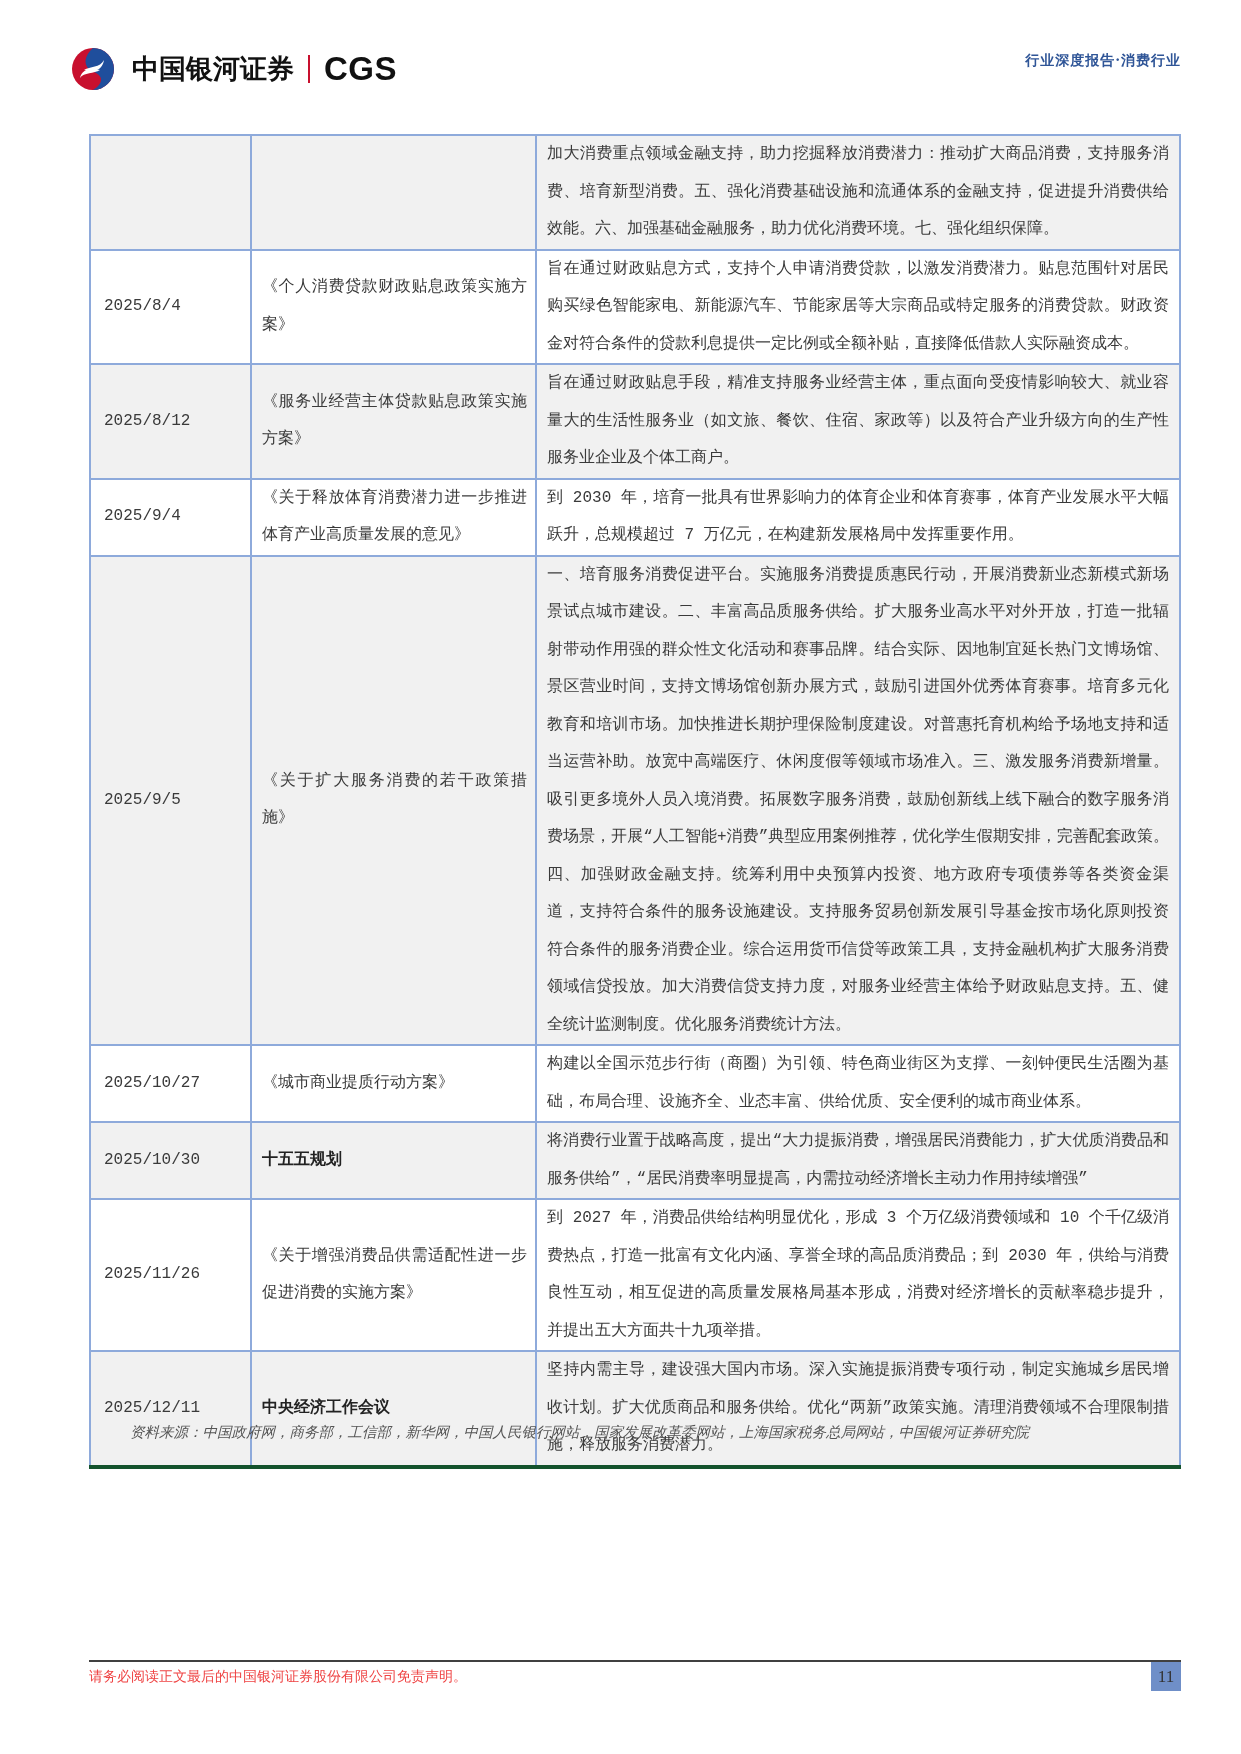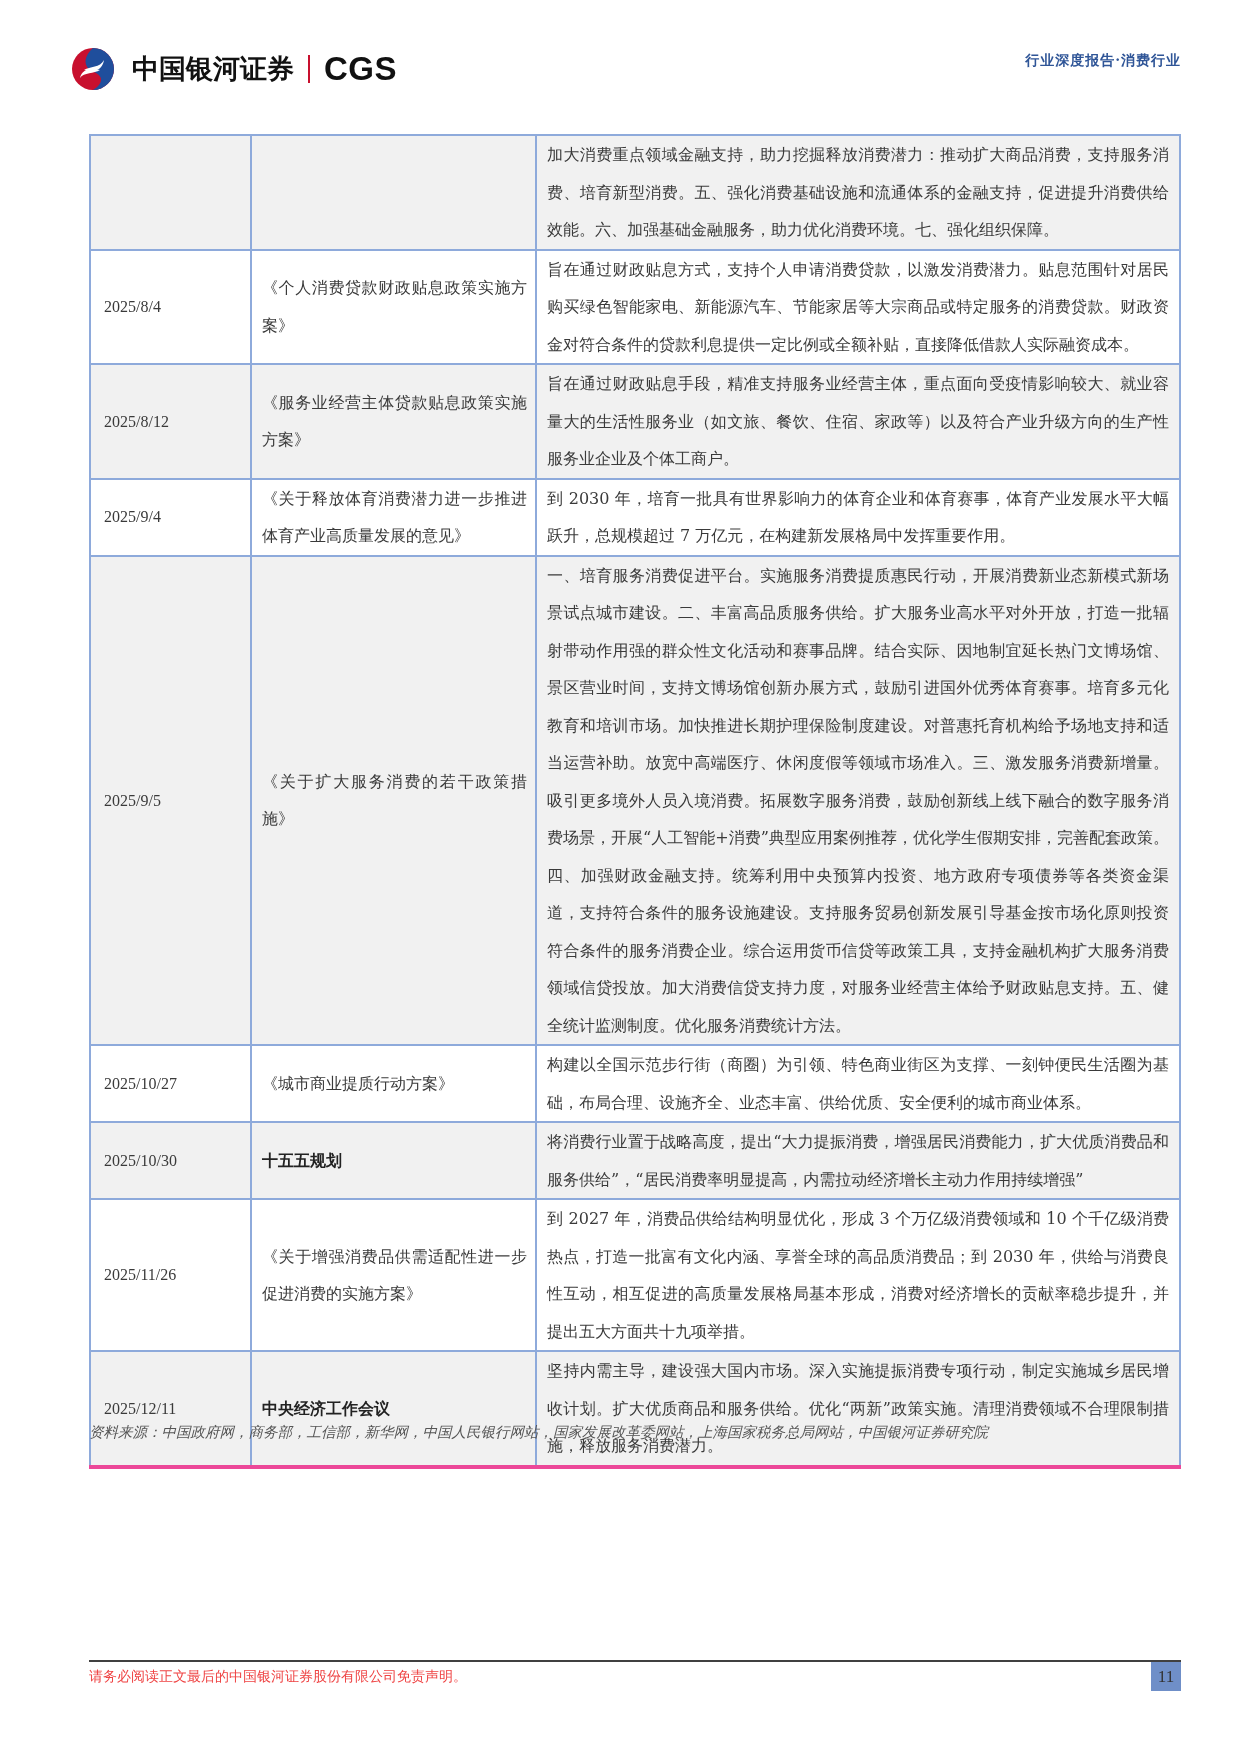--- a/index.html
+++ b/index.html
@@ -7,30 +7,30 @@
          font-family: "DejaVu Serif", "Liberation Serif", serif; color: #3a3a3a; }
   .header { position: absolute; left: 0; top: 0; width: 1241px; height: 110px; }
   .logo { position: absolute; left: 70px; top: 46px; display: flex; align-items: center; gap: 8px; }
   .logo-mark { width: 46px; height: 46px; position: relative; }
   .logo-text { font-family: "DejaVu Sans", sans-serif; font-weight: bold; font-size: 27px; color: #111; margin-left: 8px; letter-spacing: 0px; }
   .logo-sep { width: 2px; height: 28px; background: #c8102e; margin: 0 6px; }
   .logo-cgs { font-family: "Liberation Sans", sans-serif; font-weight: bold; font-size: 33px; color: #111; letter-spacing: 0.5px; }
   .report-tag { position: absolute; right: 60px; top: 52px; font-family: "DejaVu Serif", serif; font-weight: bold; font-size: 14px; color: #2f5597; letter-spacing: 1px; }
 
   table.policy { position: absolute; left: 89px; top: 134px; width: 1092px; border-collapse: collapse; table-layout: fixed; }
-  table.policy td { border: 2px solid #8eaadb; font-size: 16px; line-height: 37.5px; vertical-align: middle; color: #3a3a3a; }
+  table.policy td { border: 2px solid #8eaadb; font-size: 16px; line-height: 37.5px; vertical-align: middle; color: #3a3a3a; font-family: Liberation Mono, monospace; }
   table.policy tr.gray td { background: #f1f1f1; }
   table.policy tr.white td { background: #ffffff; }
-  table.policy tr:last-child td { border-bottom: 4px solid #ec4899; }
+  table.policy tr:last-child td { border-bottom: 4px solid #14532d; }
   td.c-date { width: 133px; padding: 0 13px; font-family: "Liberation Serif", serif; font-size: 17px; }
   td.c-name { width: 265px; padding: 0 8px 0 10px; text-align: justify; }
   td.c-name.bold { font-weight: bold; color: #222; }
   td.c-desc { padding: 0 10px; text-align: justify; }
 
-  .source { position: absolute; left: 89px; top: 1423px; font-size: 14.5px; font-style: italic; color: #555; }
+  .source { position: absolute; left: 89px; top: 1423px; font-size: 14.5px; font-style: italic; color: #555; padding-left: 41px; }
   .footer-line { position: absolute; left: 89px; top: 1660px; width: 1092px; height: 2px; background: #404040; }
   .footer-text { position: absolute; left: 89px; top: 1668px; font-size: 14px; color: #ef4444; }
   .page-num { position: absolute; left: 1151px; top: 1662px; width: 30px; height: 29px; background: #6f8fc8; color: #333; font-family: Liberation Serif, serif; font-size: 17px; line-height: 30px; text-align: center; }
 </style>
 </head>
 <body>
 
 <div class="header">
   <div class="logo">
     <div class="logo-mark">

